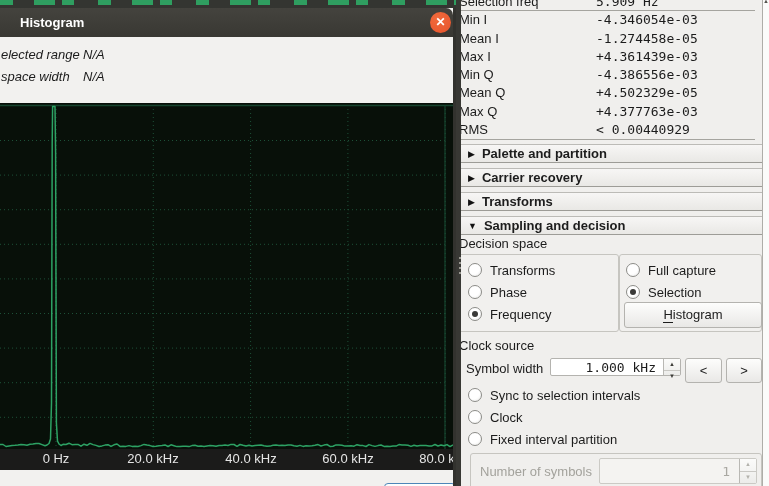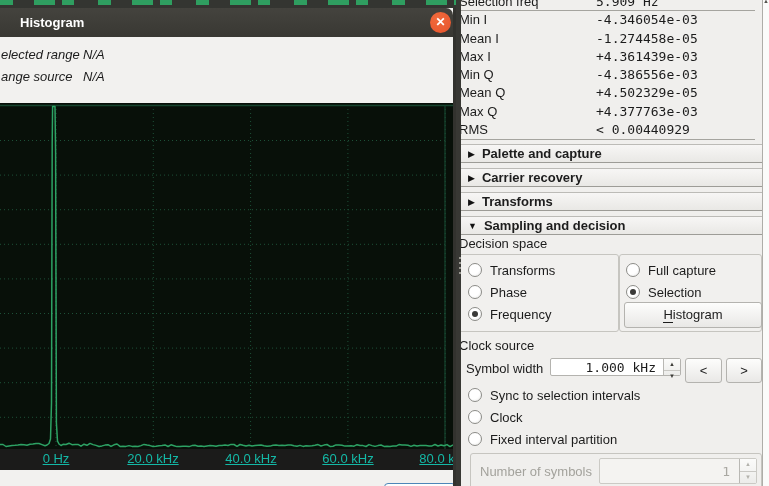--- a/index.html
+++ b/index.html
@@ -19,21 +19,21 @@
   .titlebar .title { position:absolute; left:20px; top:0; line-height:29px; color:#fff; font-weight:bold; }
   .tb-close { position:absolute; left:430px; top:4px; width:21px; height:21px; border-radius:50%;
     background:radial-gradient(circle at 35% 30%,#f06a3c,#e8542c); color:#fff; font-size:12px; font-weight:bold;
     text-align:center; line-height:21px; cursor:default; }
   .info-row { position:absolute; left:1px; width:300px; height:16px;font-style:italic; }
   .info-row .ilabel { position:absolute; left:0; }
   .info-row .ivalue { position:absolute; left:82px; }
 
   .plot-wrap { position:absolute; left:0; top:95px; width:453px; height:346px; }
   .axis-strip { position:absolute; left:0; top:441px; width:453px; height:21px; background:#1b1b1a; }
-  .axis-strip .tick { position:absolute; top:2px; transform:translateX(-50%); color:#14b8a6; white-space:nowrap;text-decoration:underline; }
+  .axis-strip .tick { position:absolute; top:2px; transform:translateX(-50%); color:#e5e5e5; white-space:nowrap; }
 
   .dlg-footer { position:absolute; left:0; top:473px; width:453px; height:26px; }
   .close-button { position:absolute; left:384px; top:2px; width:72px; height:24px;
     border:1px solid #4d86b8; border-radius:4px; background:linear-gradient(#fefefe,#ebeae8);
     text-align:center; line-height:21px; color:#222; }
   .close-button .x { font-weight:bold; margin-right:4px; }
 
   
   #splitter { position:absolute; left:456px; top:0; width:5px; height:486px; background:#383834; }
   #splitter .dots { position:absolute; left:3px; top:257px; width:2px; height:17px;
@@ -101,21 +101,21 @@
   <div class="titlebar">
     <span class="title">Histogram</span>
     <span class="tb-close"><span>✕</span></span>
   </div>
 
   <div class="info-row" style="top:39px;">
     <span class="ilabel">elected range</span>
     <span class="ivalue">N/A</span>
   </div>
   <div class="info-row" style="top:61px;">
-    <span class="ilabel">ange source</span>
+    <span class="ilabel">space width</span>
     <span class="ivalue">N/A</span>
   </div>
 
   <div class="plot-wrap">
     <svg id="plot-svg" width="453" height="346">
         <rect x="0" y="0" width="453" height="346" fill="#081009"></rect>
         <line x1="0" y1="37.5" x2="445" y2="37.5" stroke="#1d5038" stroke-width="1" stroke-dasharray="1 3"></line>
         <line x1="0" y1="72.1" x2="445" y2="72.1" stroke="#1d5038" stroke-width="1" stroke-dasharray="1 3"></line>
         <line x1="0" y1="106.7" x2="445" y2="106.7" stroke="#1d5038" stroke-width="1" stroke-dasharray="1 3"></line>
         <line x1="0" y1="141.3" x2="445" y2="141.3" stroke="#1d5038" stroke-width="1" stroke-dasharray="1 3"></line>
@@ -186,21 +186,21 @@
         <span class="svalue">+4.377763e-03</span>
       </div>
     <div class="stat-row">
         <span class="slabel">RMS</span>
         <span class="svalue">&lt; 0.00440929</span>
       </div>
   </div>
 
   <div class="sec" style="top:144px">
       <span class="arr">▶</span>
-      <span class="stitle">Palette and capture</span>
+      <span class="stitle">Palette and partition</span>
     </div>
   <div class="sec" style="top:168px">
       <span class="arr">▶</span>
       <span class="stitle">Carrier recovery</span>
     </div>
   <div class="sec" style="top:192px">
       <span class="arr">▶</span>
       <span class="stitle">Transforms</span>
     </div>
   <div class="sec" style="top:216px">

